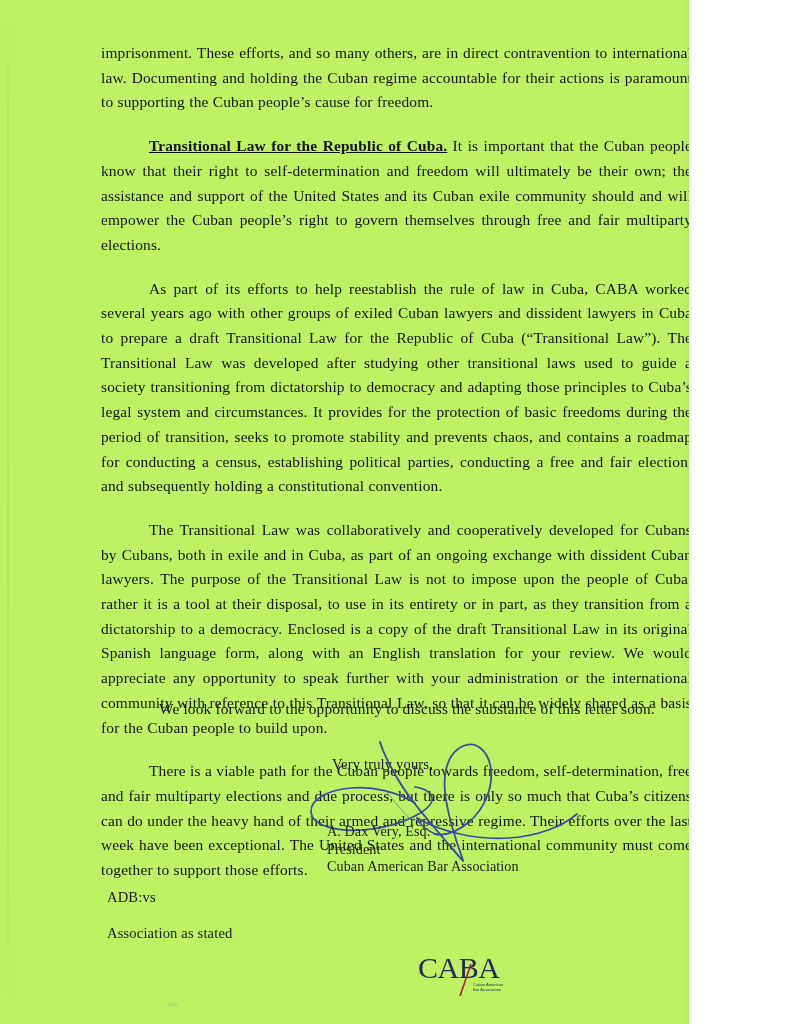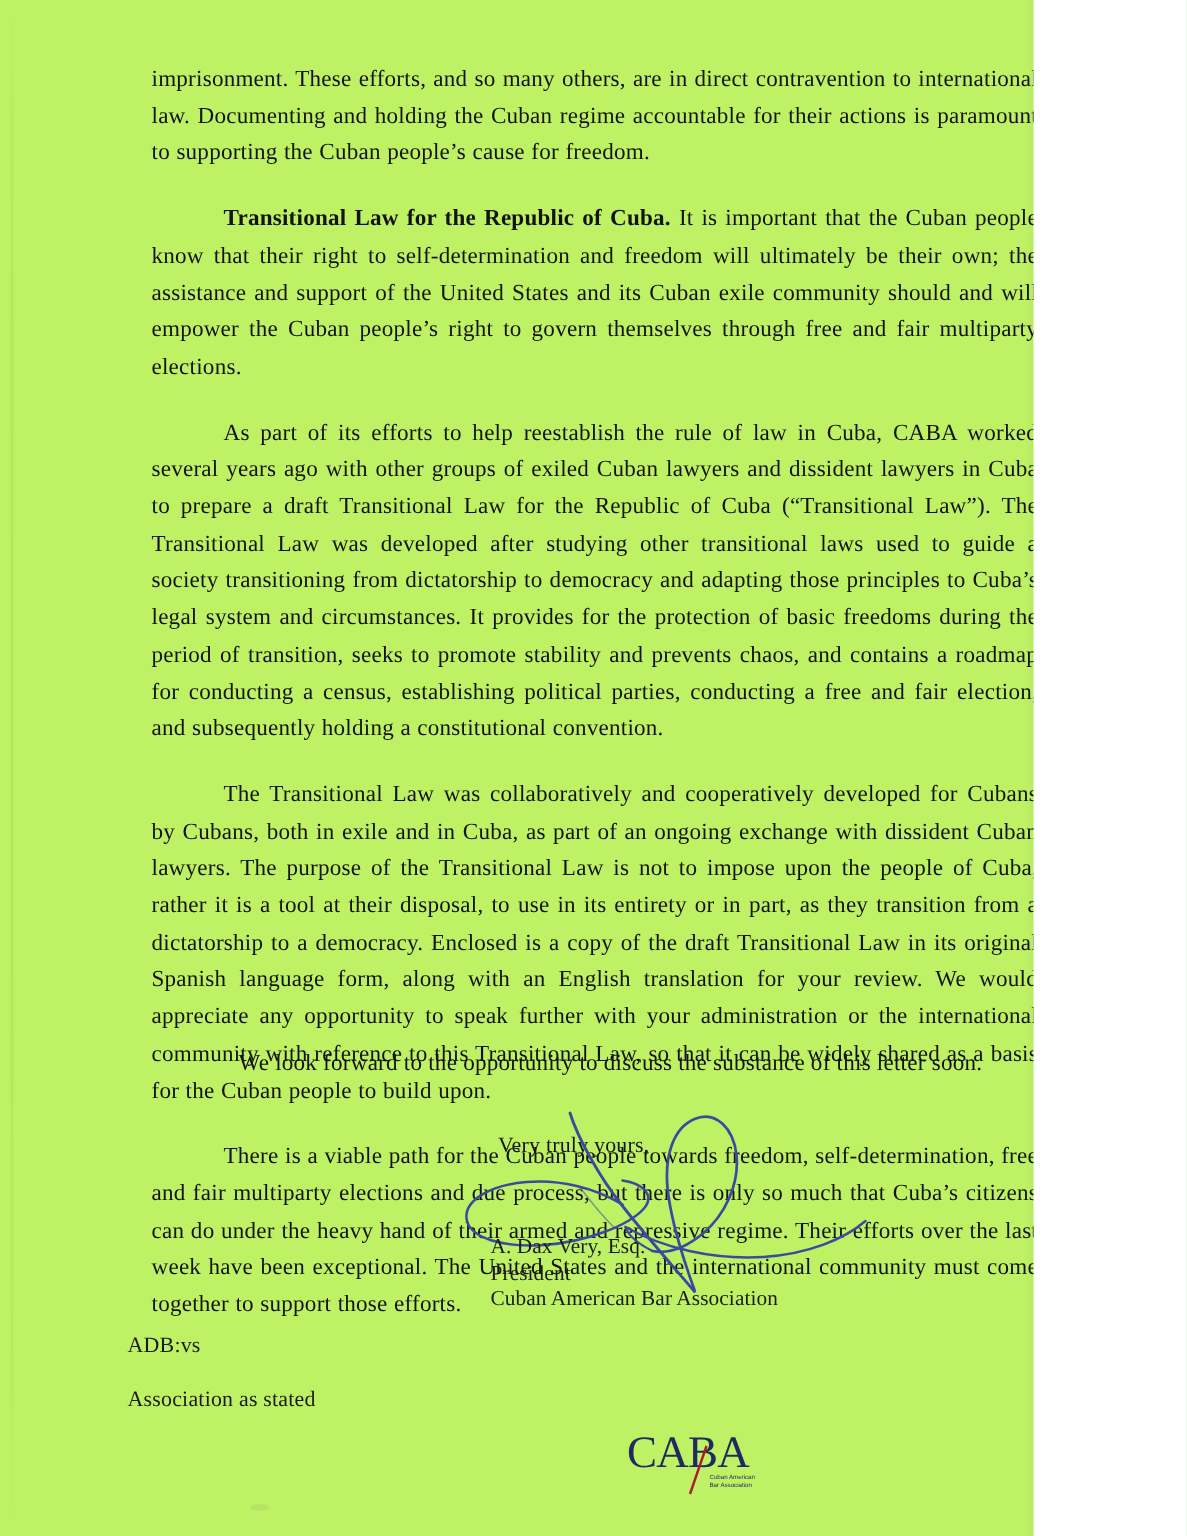--- a/index.html
+++ b/index.html
@@ -66,20 +66,21 @@
     text-indent: 48px;
     color: #131316;
     letter-spacing: 0.01em;
     word-spacing: 0.02em;
   }
   p.para.first { text-indent: 0; }
   p.para.tight { margin-bottom: 18px; }
 
   .runin {
     font-weight: bold;
+    text-decoration: underline;
   }
 
   
   .closing {
     position: absolute;
     left: 149px;
     top: 697px;
     width: 545px;
     font-size: 15.4px;
     line-height: 24.7px;
@@ -125,21 +126,21 @@
     font-size: 14.2px;
     line-height: 17.6px;
     color: #1b1b1e;
     white-space: nowrap;
   }
   .sig-block div { letter-spacing: 0.005em; }
 
   
   .notation {
     position: absolute;
-    left: 85px;
+    left: 107px;
     font-family: "Liberation Serif", "DejaVu Serif", serif;
     font-size: 14.6px;
     color: #1b1b1e;
     letter-spacing: 0.01em;
     text-align: center;
   }
   .notation.n1 { top: 889px; }
   .notation.n2 { top: 925px; }
 
   

